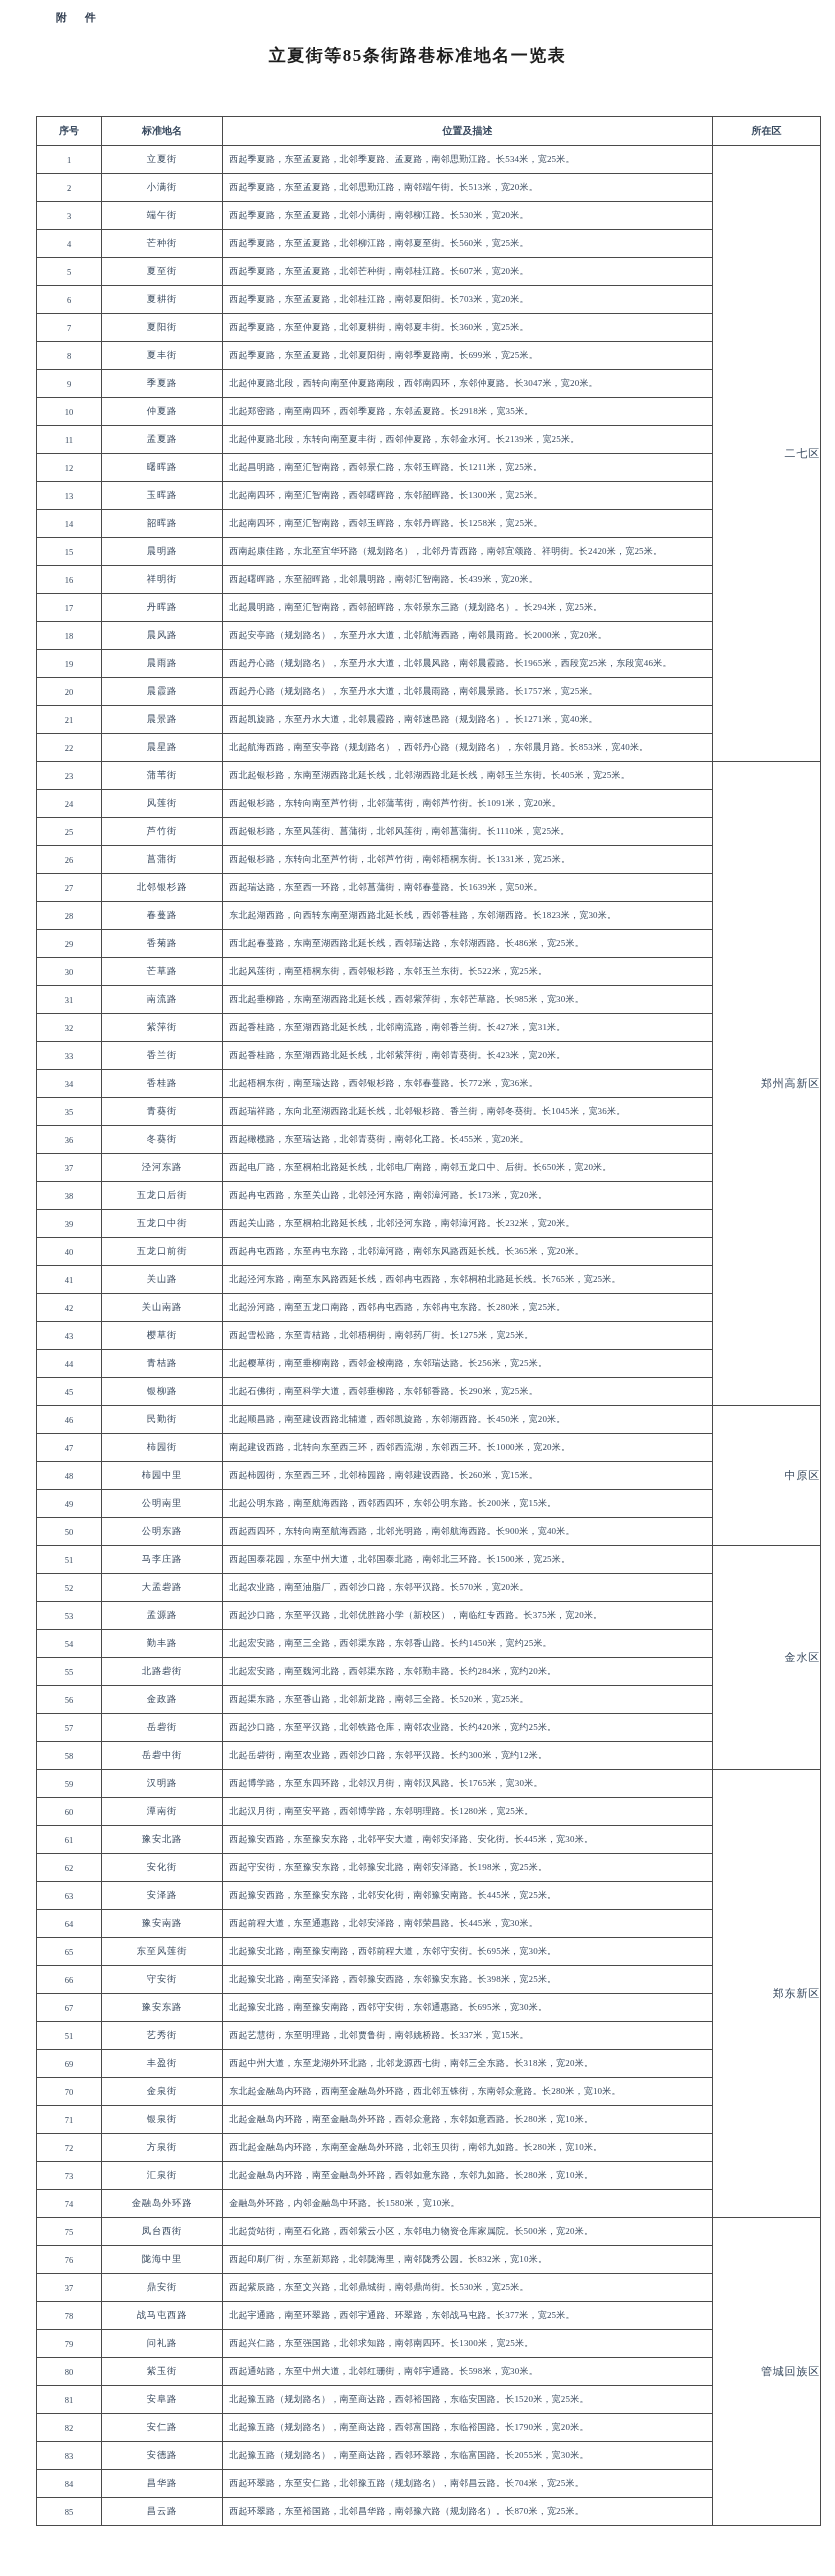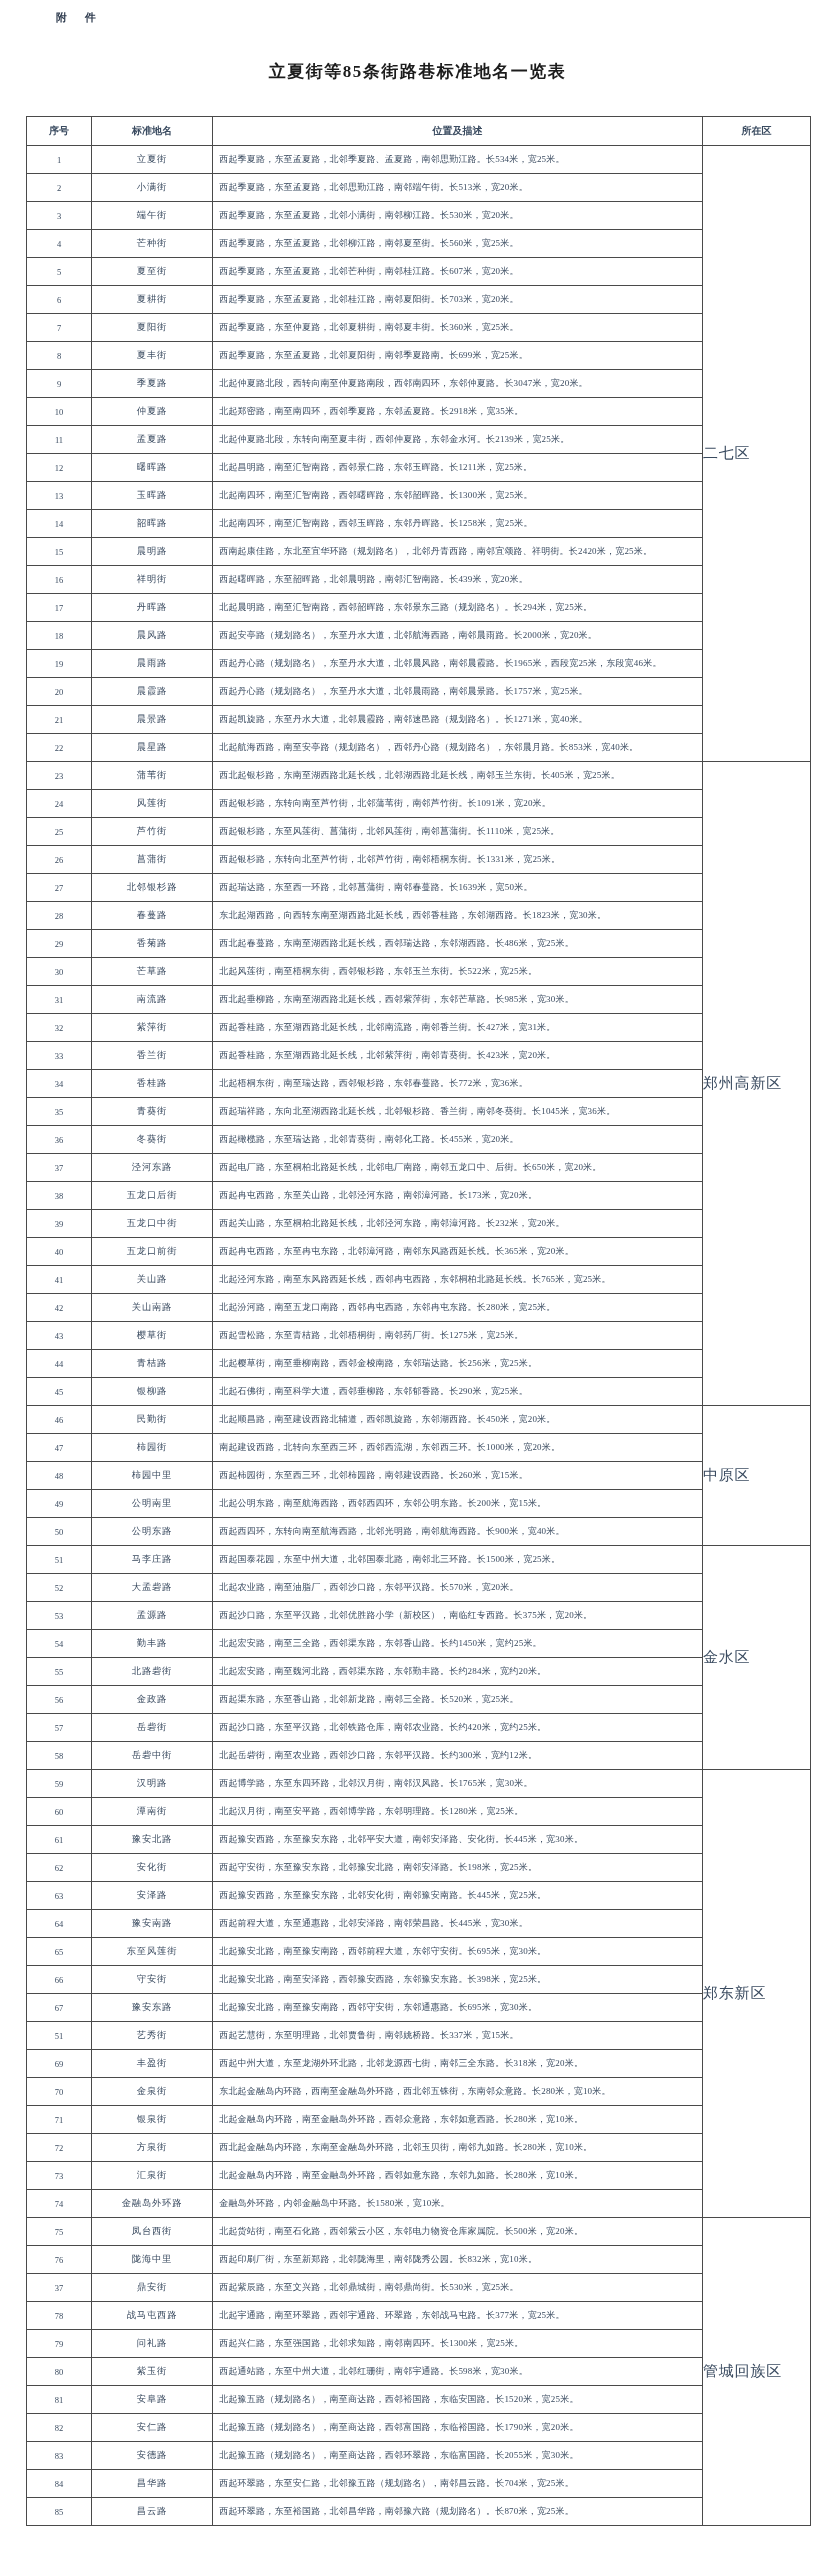--- a/index.html
+++ b/index.html
@@ -12,31 +12,31 @@
   .attachment {
     position: absolute;
     left: 56px; top: 10.8px;
     font-size: 10.8px;
     font-weight: bold;
     color: #2e3b4e;
     letter-spacing: 7.7px;
   }
   .doc-title {
     position: absolute;
-    left: 0; top: 60px;
+    left: 0; top: 44px;
     width: 100%;
     text-align: center;
     font-size: 17px;
     font-weight: bold;
     color: #1c1c1c;
     letter-spacing: 1.5px;
   }
   table.name-table {
     position: absolute;
-    left: 26px; top: 116px;
+    left: 36px; top: 116px;
     width: 784px;
     border-collapse: collapse;
     table-layout: fixed;
   }
   table.name-table col.c-no { width: 65px; }
   table.name-table col.c-name { width: 121px; }
   table.name-table col.c-desc { width: 490px; }
   table.name-table col.c-district { width: 108px; }
   table.name-table th, table.name-table td {
     border: 0.8px solid #4a4a4a;
@@ -44,21 +44,21 @@
     vertical-align: middle;
     overflow: hidden;
     white-space: nowrap;
   }
   table.name-table { border: 1.5px solid #3f3f3f; }
   th { height: 29px; font-size: 10px; font-weight: bold; color: #2e3b4e; text-align: center; }
   td { height: 28px; }
   td.no-cell { text-align: center; font-size: 8.5px; }
   td.name-cell { text-align: center; font-size: 9.3px; letter-spacing: 0.8px; }
   td.desc-cell { font-size: 9px; padding-left: 6.2px; letter-spacing: 0.2px; }
-  td.district-cell { text-align: left; font-size: 15px; letter-spacing: 0.8px; background: #ffffff; font-family: Liberation Serif, serif; }
+  td.district-cell { text-align: right; font-size: 11px; letter-spacing: 0.8px; background: #ffffff; font-family: Liberation Serif, serif; }
 </style>
 </head>
 <body>
 
 <div class="attachment">附 件</div>
 
 <h1 class="doc-title">立夏街等85条街路巷标准地名一览表</h1>
 
 <table class="name-table">
   <colgroup>

